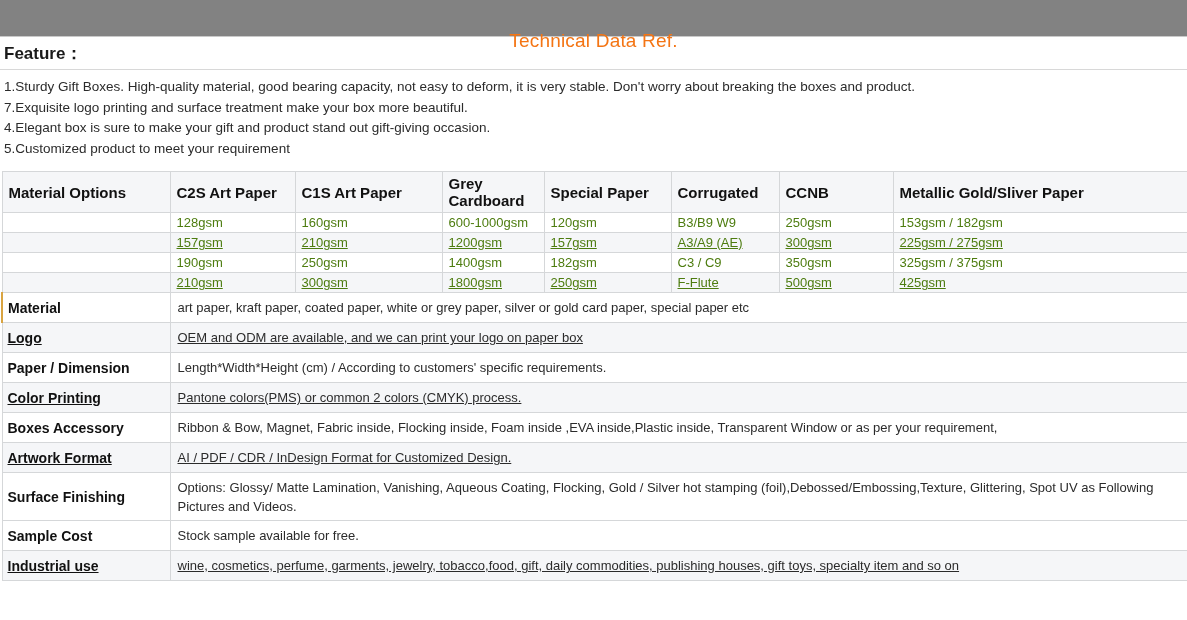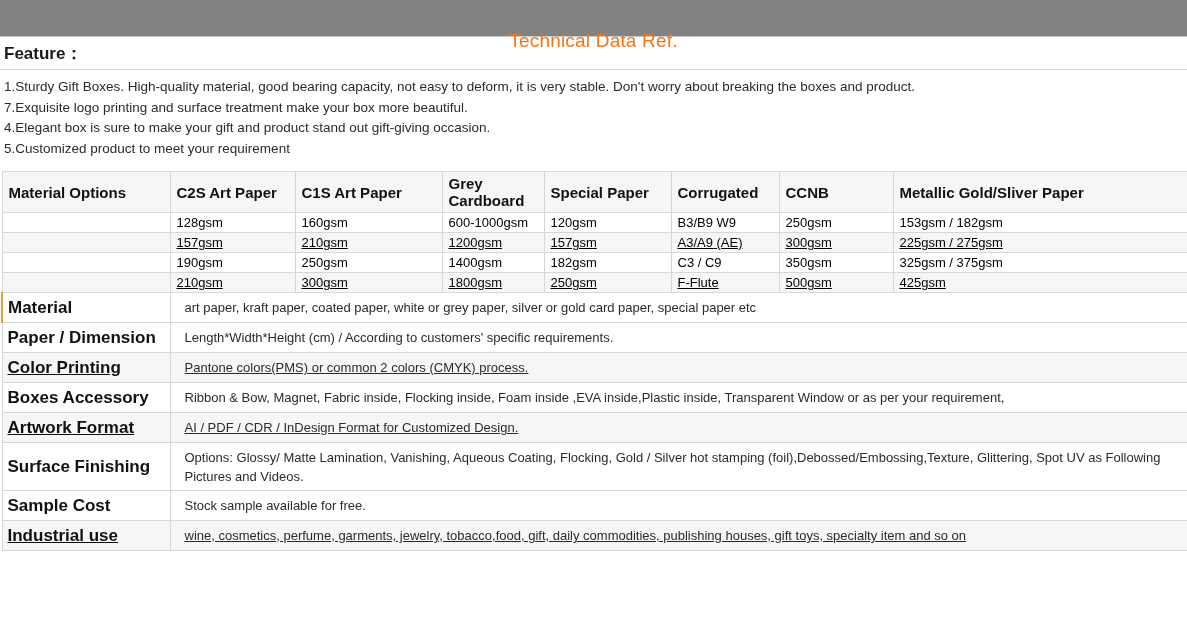--- a/index.html
+++ b/index.html
@@ -73,21 +73,21 @@
     border-collapse: collapse;
     table-layout: fixed;
     font-size: 13px;
   }
   table.spec td, table.spec th {
     border: 1px solid #d5d7d9;
     padding: 4px 6px;
     vertical-align: middle;
     text-align: left;
     font-weight: normal;
-    color: #000000;
+    color: #4d7c0f;
     box-sizing: border-box;
     overflow: hidden;
   }
   
   tr.head td {
     background: #f5f6f8;
     font-weight: bold;
     font-size: 15px;
     color: #111111;
     height: 40px;
@@ -95,26 +95,26 @@
     padding-bottom: 3px;
   }
   
   tr.gsm td { height: 20px; padding-top: 1px; padding-bottom: 1px; }
   tr.alt td { background: #f5f6f8; text-decoration: underline; }
   tr.plain td { background: #ffffff; }
 
   
   tr.kv td.k {
     font-weight: bold;
-    font-size: 17px;
+    font-size: 14px;
     color: #111111;
     padding-left: 5px;
   }
   tr.kv td.v {
-    padding-left: 14px;
+    padding-left: 7px;
     color: #2b2b2b;
     font-size: 13px;
     line-height: 19px;
   }
   tr.kv.h1 td { height: 30px; }
   tr.kv.h2 td { height: 48px; }
 
   
   tr.kv.accent td.k { border-left: 2px solid #d9a441; }
 
@@ -208,20 +208,24 @@
         <td>250gsm</td>
         <td>F-Flute</td>
         <td>500gsm</td>
         <td>425gsm</td>
       </tr>
 
       <tr class="kv h1 plain accent">
         <td class="k">Material</td>
         <td class="v" colspan="7">art paper, kraft paper, coated paper, white or grey paper, silver or gold card paper, special paper etc</td>
       </tr>
+      <tr class="kv h1 alt">
+        <td class="k">Logo</td>
+        <td class="v" colspan="7">OEM and ODM are available, and we can print your logo on paper box</td>
+      </tr>
       <tr class="kv h1 plain">
         <td class="k">Paper / Dimension</td>
         <td class="v" colspan="7">Length*Width*Height (cm) / According to customers' specific requirements.</td>
       </tr>
       <tr class="kv h1 alt">
         <td class="k">Color Printing</td>
         <td class="v" colspan="7">Pantone colors(PMS) or common 2 colors (CMYK) process.</td>
       </tr>
       <tr class="kv h1 plain">
         <td class="k">Boxes Accessory</td>

